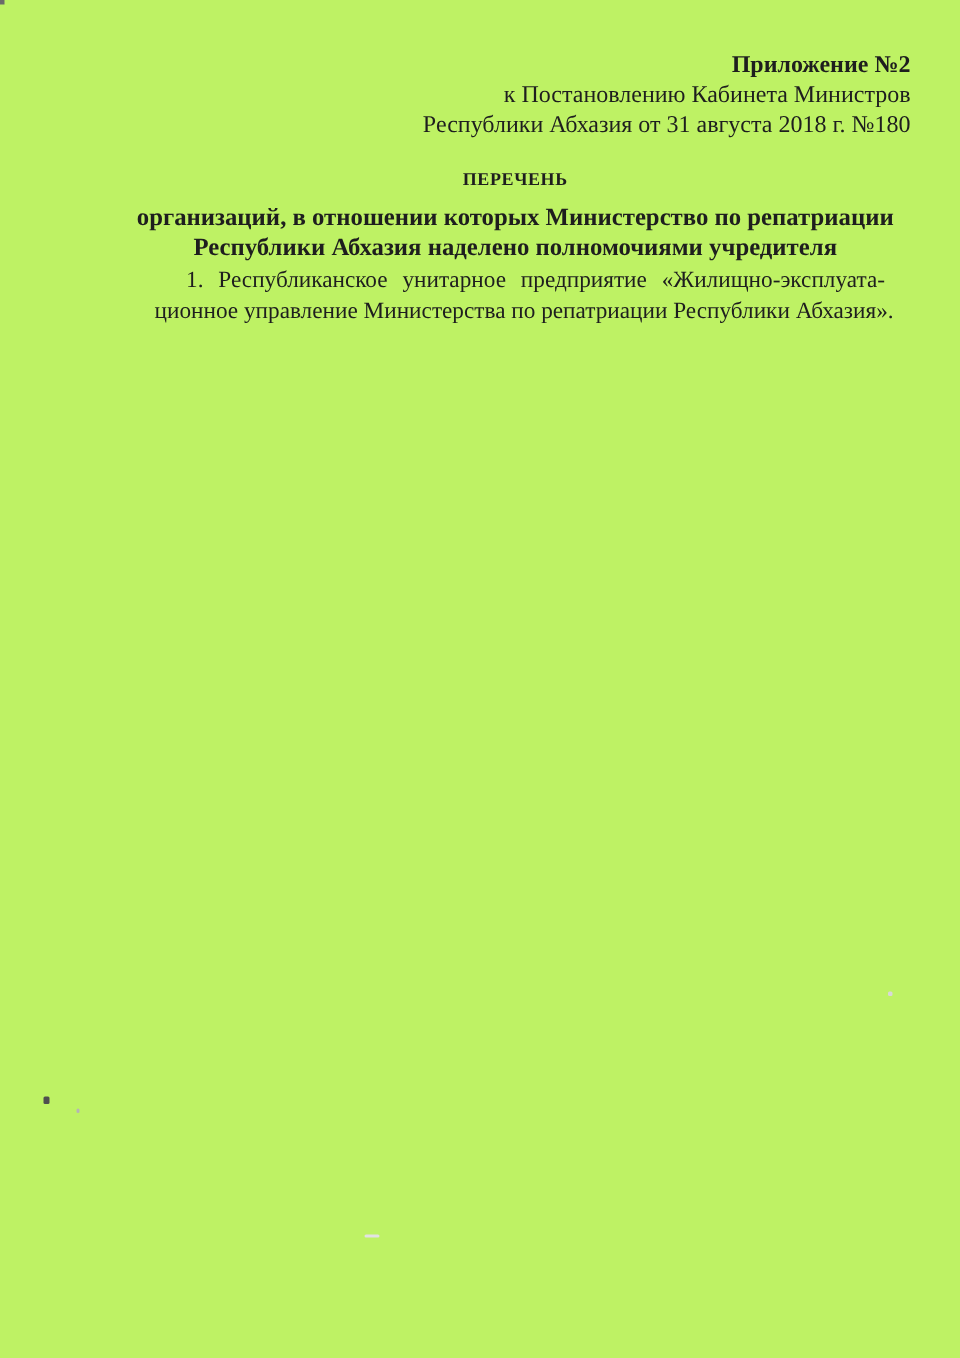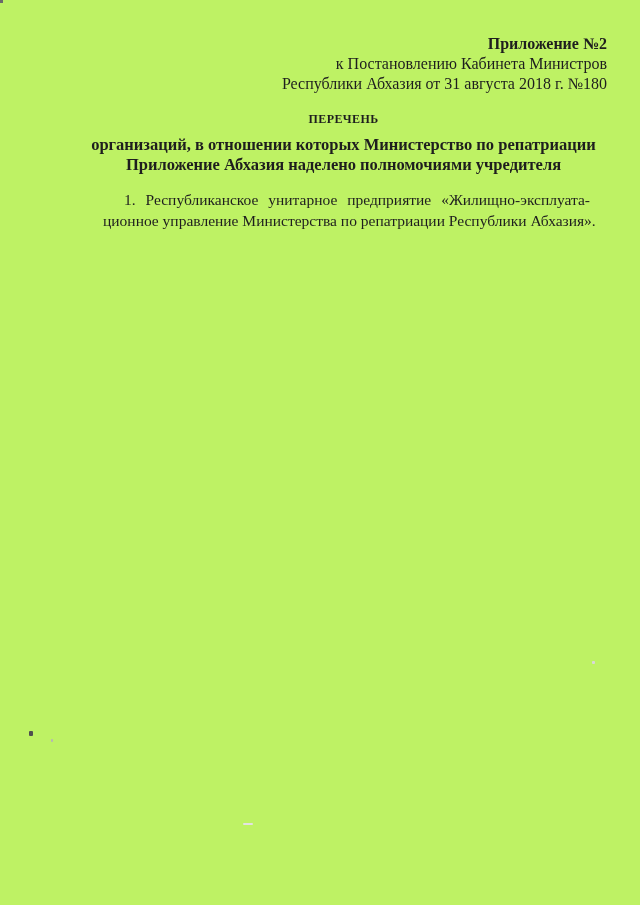--- a/index.html
+++ b/index.html
@@ -55,21 +55,21 @@
       font-size: 16.5px;
       line-height: 20px;
       font-weight: bold;
     }
     .doc-subtitle .sub-line {
       white-space: nowrap;
     }
 
     
     .paragraph {
-      margin-top: 14px;
+      margin-top: 1px;
       margin-left: 39px;
       margin-right: 17px;
       font-size: 15.5px;
       line-height: 21px;
     }
     .para-line {
       text-align: justify;
       text-align-last: justify;
       white-space: nowrap;
     }
@@ -98,21 +98,21 @@
       <div class="header-line-bold">Приложение №2</div>
       <div class="header-line">к Постановлению Кабинета Министров</div>
       <div class="header-line">Республики Абхазия от 31 августа 2018 г. №180</div>
     </div>
 
     <div class="headings">
       <div class="doc-title">ПЕРЕЧЕНЬ</div>
 
       <div class="doc-subtitle">
         <div class="sub-line">организаций, в отношении которых Министерство по репатриации</div>
-        <div class="sub-line">Приложение Абхазия наделено полномочиями учредителя</div>
+        <div class="sub-line">Республики Абхазия наделено полномочиями учредителя</div>
       </div>
     </div>
 
     <div class="paragraph">
       <div class="para-line first">1. Республиканское унитарное предприятие «Жилищно-эксплуата-</div>
       <div class="para-line">ционное управление Министерства по репатриации Республики Абхазия».</div>
     </div>
 
   </div>
 

